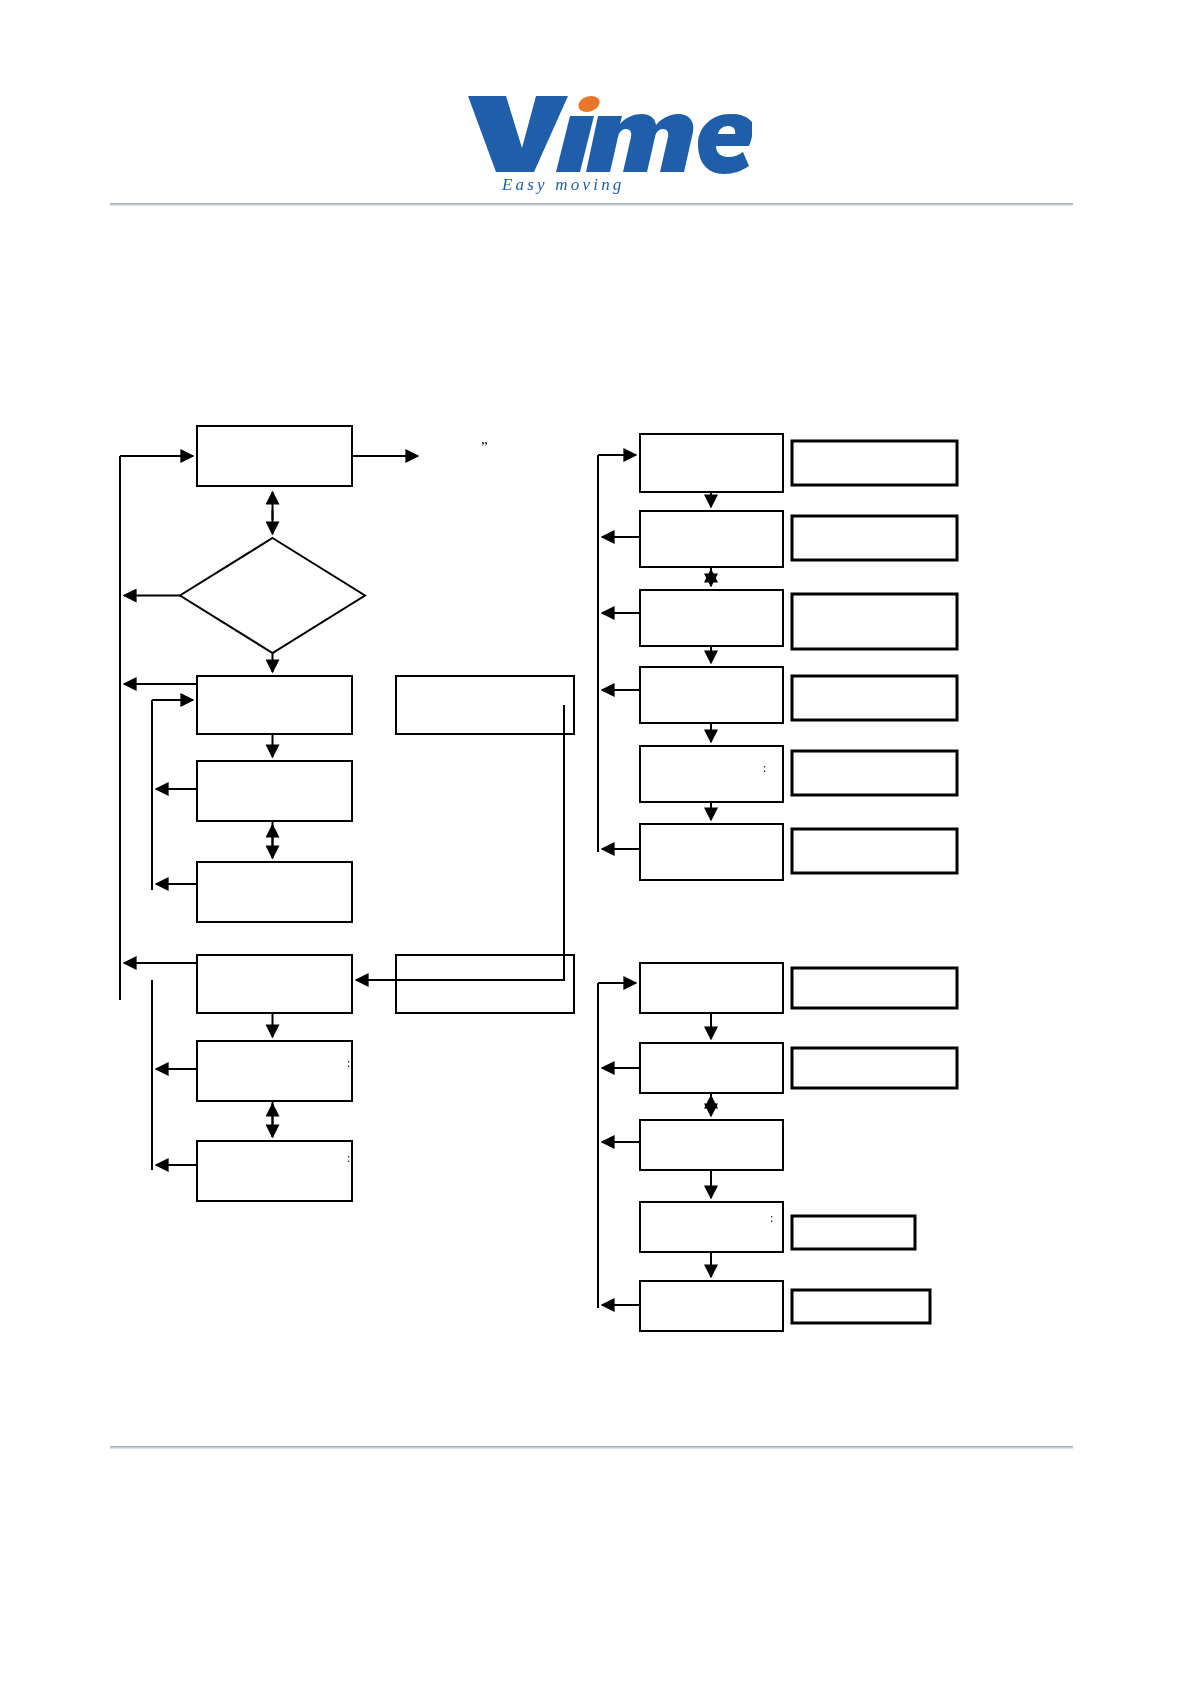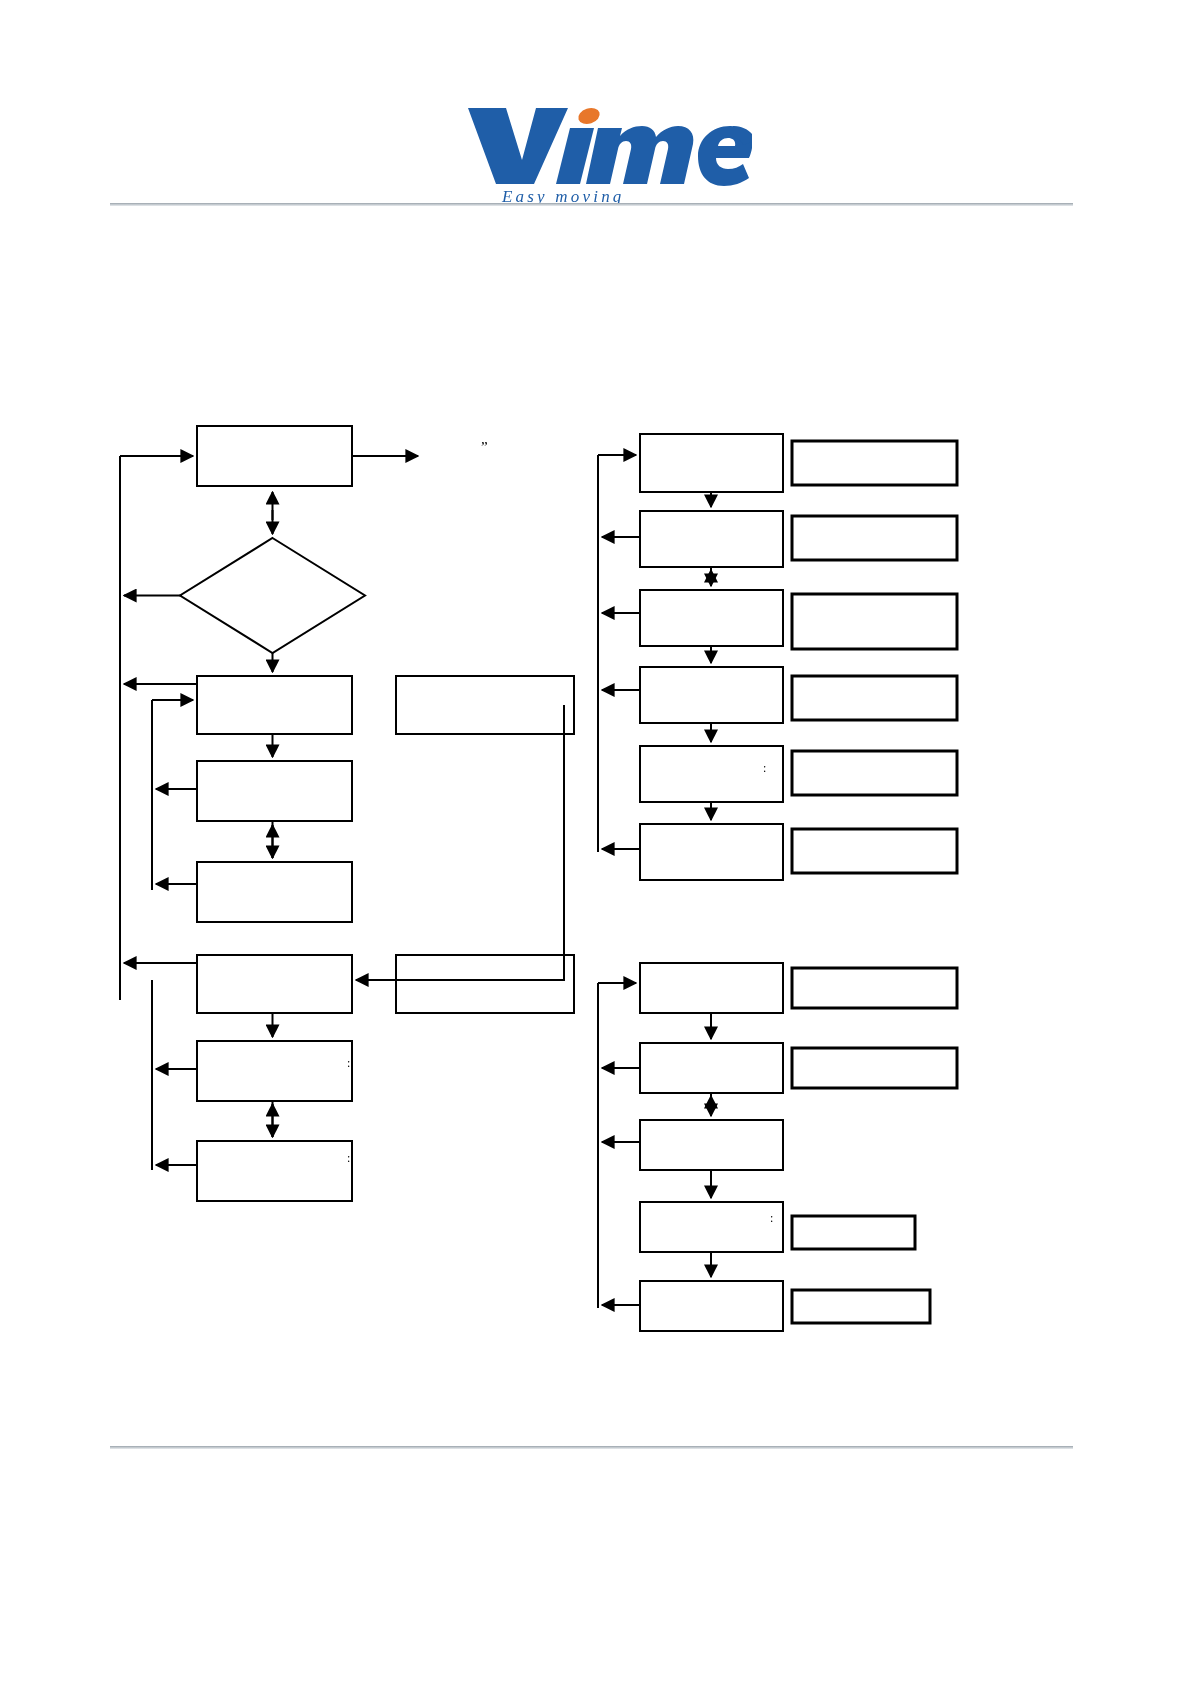--- a/index.html
+++ b/index.html
@@ -16,21 +16,21 @@
     width: 1191px;
     height: 1684px;
     background: #ffffff;
     overflow: hidden;
   }
 
   
   #header-logo {
     position: absolute;
     left: 462px;
-    top: 98px;
+    top: 86px;
     width: 290px;
     height: 108px;
   }
   .logo-svg { display:block; width:100%; height:100%; }
 
   #header-rule {
     position: absolute;
     left: 110px;
     top: 203px;
     width: 963px;

